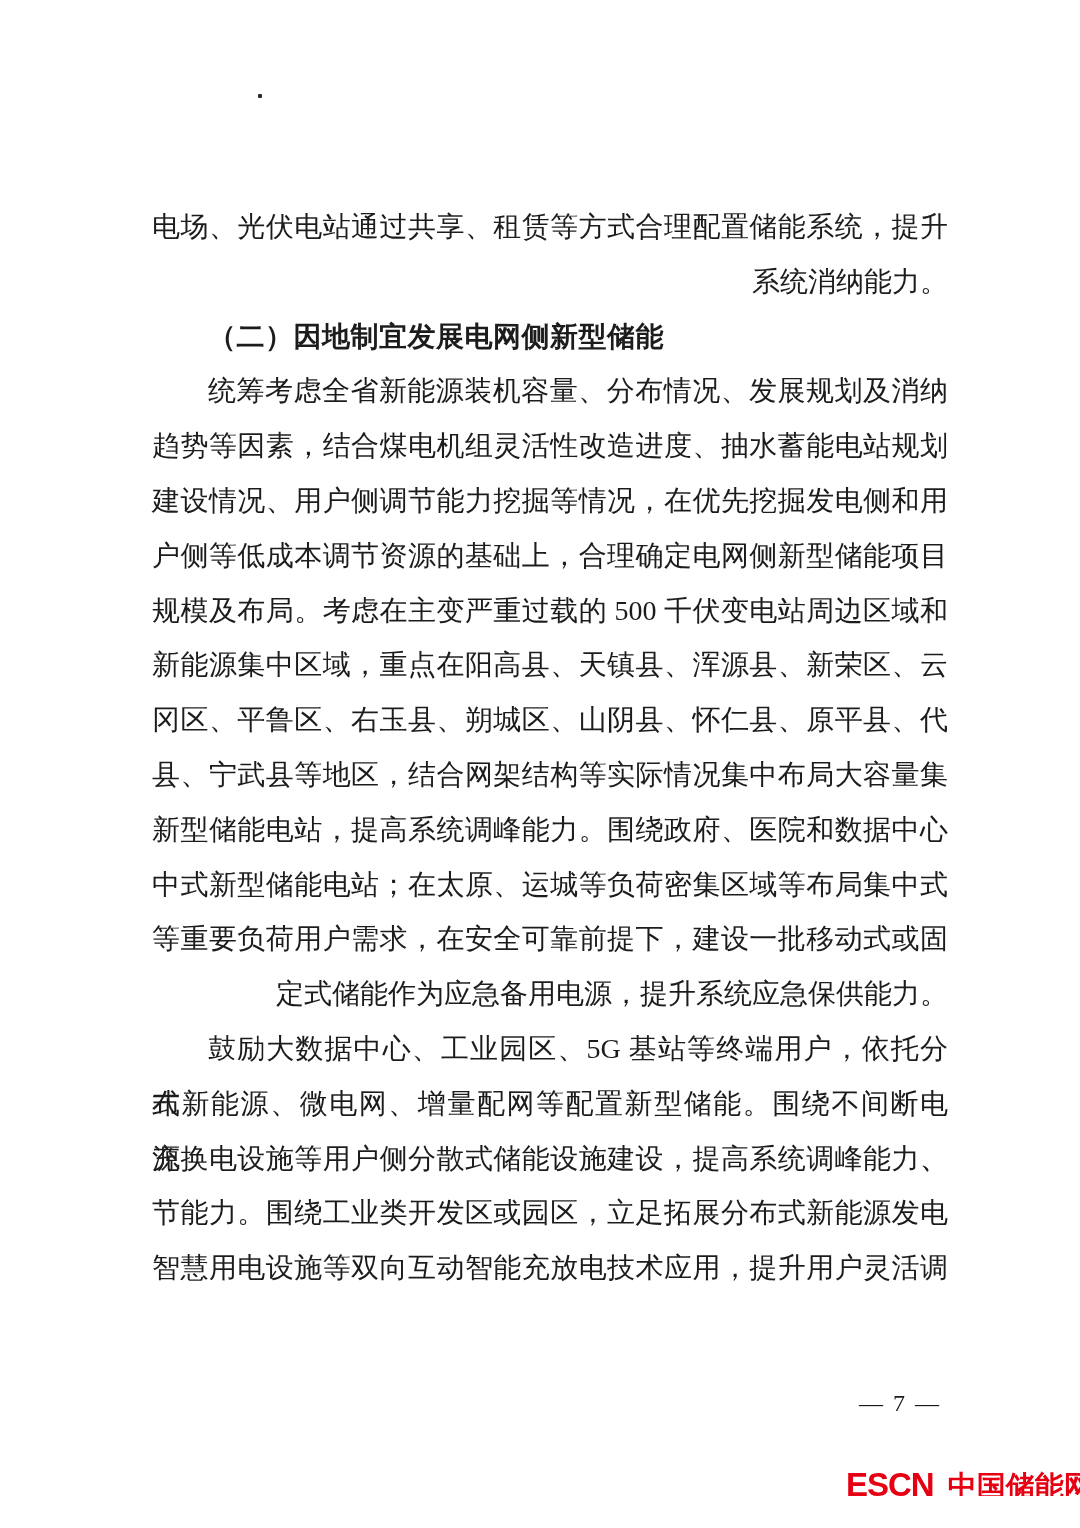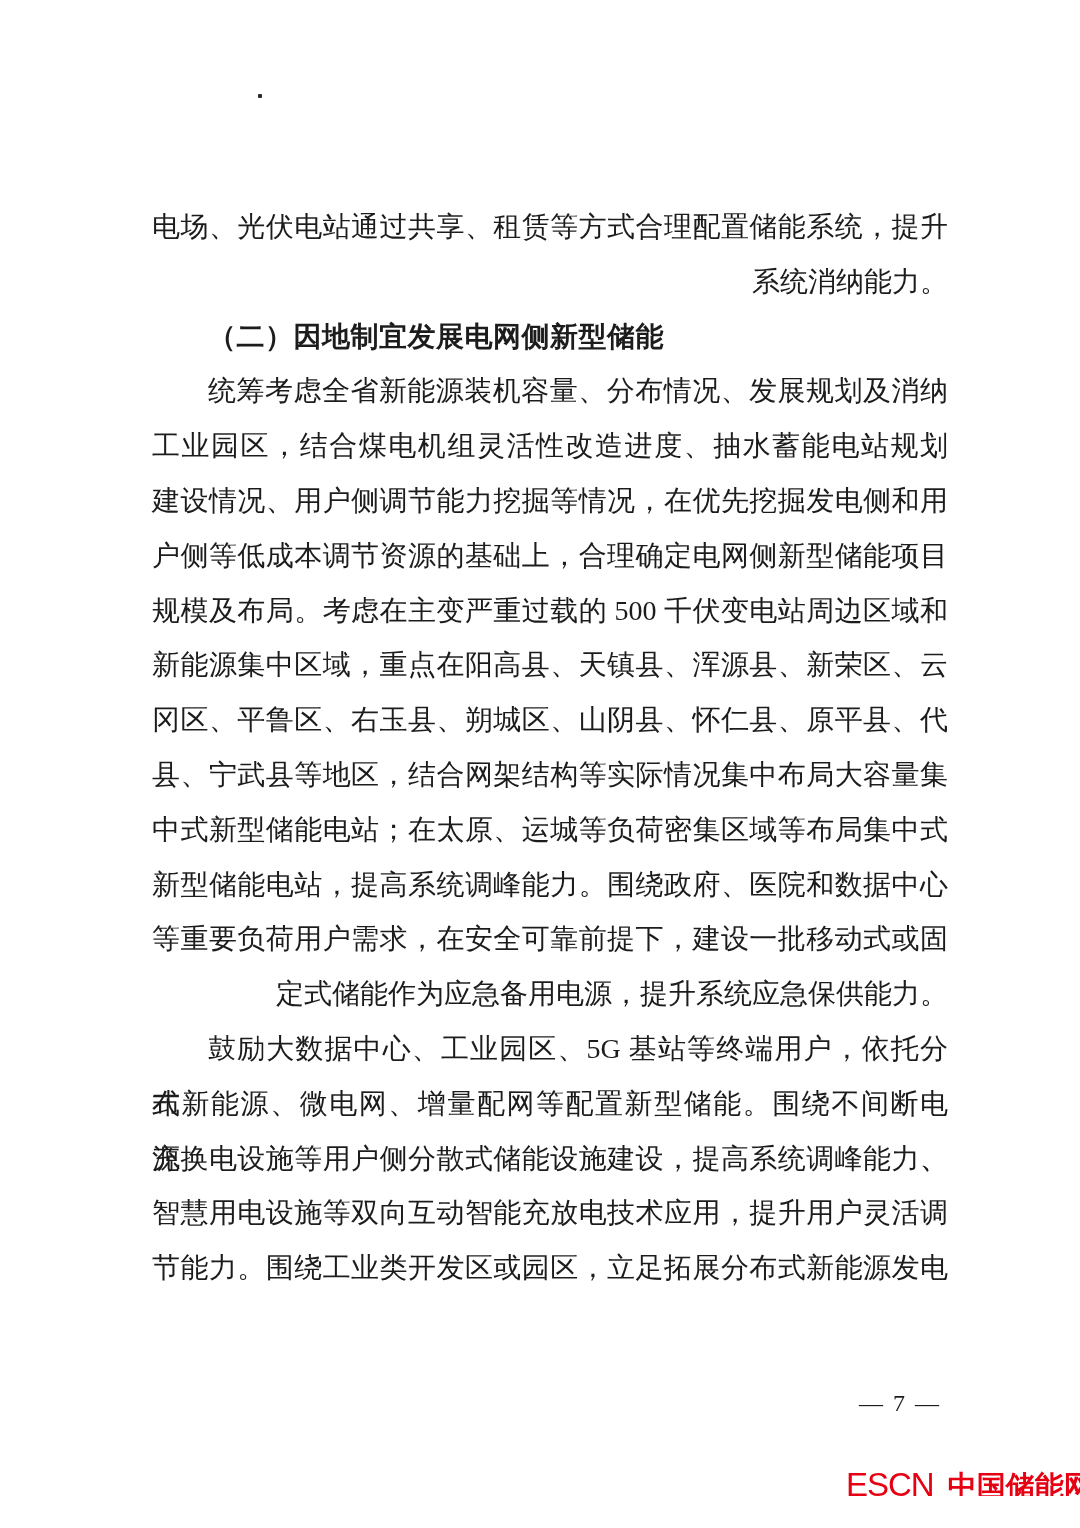--- a/index.html
+++ b/index.html
@@ -76,21 +76,21 @@
   .logo {
     position: absolute;
     left: 846px;
     top: 1466px;
     display: flex;
     align-items: baseline;
     white-space: nowrap;
   }
   .logo .latin {
     font-family: "Liberation Sans", "DejaVu Sans", sans-serif;
-    font-weight: 400;
+    font-weight: 700;
     font-size: 33px;
     letter-spacing: -1px;
   }
   .logo .cn {
     font-family: "Liberation Sans", "DejaVu Sans", sans-serif;
     font-weight: 700;
     font-size: 29px;
     margin-left: 14px;
     letter-spacing: 0px;
   }
@@ -100,36 +100,36 @@
 
 <div class="page">
 
   <div class="speck"></div>
 
   <div class="textblock" id="textblock">
       <div class="line full">电场、光伏电站通过共享、租赁等方式合理配置储能系统，提升</div>
       <div class="line end">系统消纳能力。</div>
       <div class="line heading">（二）因地制宜发展电网侧新型储能</div>
       <div class="line first">统筹考虑全省新能源装机容量、分布情况、发展规划及消纳</div>
-      <div class="line full">工业园区，结合煤电机组灵活性改造进度、抽水蓄能电站规划</div>
+      <div class="line full">趋势等因素，结合煤电机组灵活性改造进度、抽水蓄能电站规划</div>
       <div class="line full">建设情况、用户侧调节能力挖掘等情况，在优先挖掘发电侧和用</div>
       <div class="line full">户侧等低成本调节资源的基础上，合理确定电网侧新型储能项目</div>
       <div class="line full">规模及布局。考虑在主变严重过载的 500 千伏变电站周边区域和</div>
       <div class="line full">新能源集中区域，重点在阳高县、天镇县、浑源县、新荣区、云</div>
       <div class="line full">冈区、平鲁区、右玉县、朔城区、山阴县、怀仁县、原平县、代</div>
       <div class="line full">县、宁武县等地区，结合网架结构等实际情况集中布局大容量集</div>
+      <div class="line full">新型储能电站，提高系统调峰能力。围绕政府、医院和数据中心</div>
       <div class="line full">中式新型储能电站；在太原、运城等负荷密集区域等布局集中式</div>
-      <div class="line full">新型储能电站，提高系统调峰能力。围绕政府、医院和数据中心</div>
       <div class="line full">等重要负荷用户需求，在安全可靠前提下，建设一批移动式或固</div>
       <div class="line end">定式储能作为应急备用电源，提升系统应急保供能力。</div>
       <div class="line first">鼓励大数据中心、工业园区、5G 基站等终端用户，依托分布</div>
       <div class="line full">式新能源、微电网、增量配网等配置新型储能。围绕不间断电源、</div>
       <div class="line full">充换电设施等用户侧分散式储能设施建设，提高系统调峰能力、</div>
+      <div class="line full">节能力。围绕工业类开发区或园区，立足拓展分布式新能源发电</div>
       <div class="line full">智慧用电设施等双向互动智能充放电技术应用，提升用户灵活调</div>
-      <div class="line full">节能力。围绕工业类开发区或园区，立足拓展分布式新能源发电</div>
     </div>
 
   <div class="pagenum">— 7 —</div>
 
   <div class="logo">
     <span class="latin" style="color: rgb(230, 0, 18);">ESCN</span>
     <span class="cn" style="color: rgb(230, 0, 18);">中国储能网</span>
   </div>
 
 </div>

